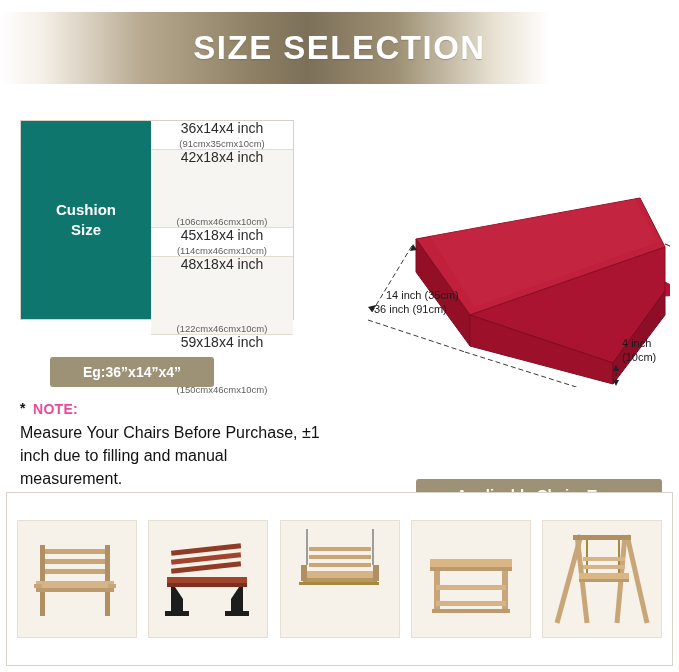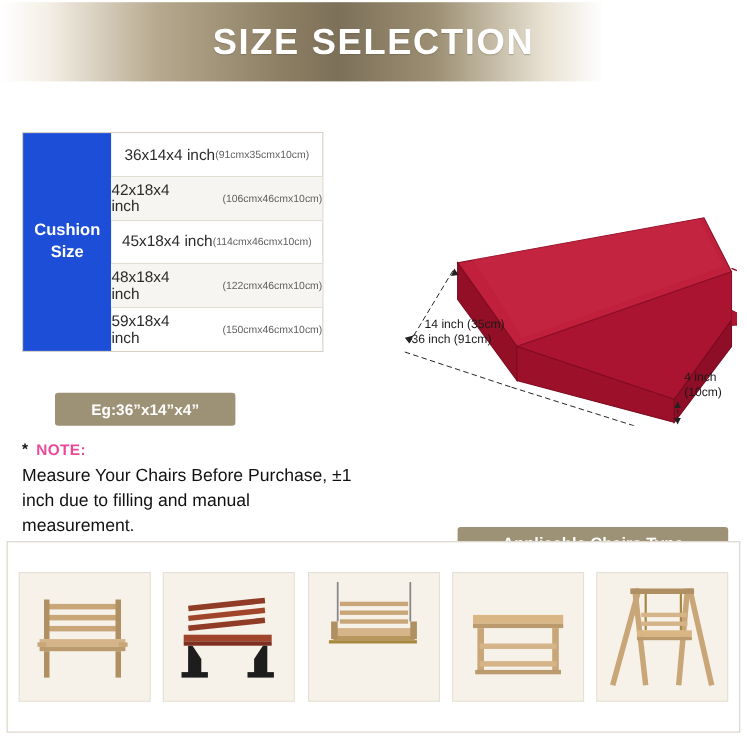--- a/index.html
+++ b/index.html
@@ -12,21 +12,21 @@
     background: #ffffff;
     font-family: "Liberation Sans", sans-serif;
     position: relative;
     overflow: hidden;
   }
 
   
   .header {
     position: absolute;
     left: 0;
-    top: 2px;
+    top: 12px;
     width: 549px;
     height: 72px;
     background: linear-gradient(90deg,#ffffff 0%, #f4efe6 8%, #b7a98f 26%, #8e8064 46%, #7d7059 56%, #9c8f73 72%, #e8e1d2 90%, #ffffff 100%);
   }
   .header-title {
     position: absolute;
     left: 0;
     top: 0;
     width: 679px;
     height: 72px;
@@ -46,42 +46,42 @@
     left: 20px;
     top: 120px;
     width: 274px;
     height: 200px;
     border: 1px solid #d8d2c6;
     box-sizing: border-box;
     display: flex;
     background: #ffffff;
   }
   .size-label-cell {
-    width: 104px;
-    background: #1d4ed8;
+    width: 130px;
+    background: #0f766e;
     color: #ffffff;
     display: flex;
     align-items: center;
     justify-content: center;
     text-align: center;
     font-size: 15px;
     font-weight: bold;
     line-height: 1.35;
     box-sizing: border-box;
   }
   .size-rows {
     flex: 1;
     display: flex;
     flex-direction: column;
   }
   .size-row {
     flex: 1;
     border-bottom: 1px solid #e2ddd2;
     display: flex;
-    flex-direction: row;
+    flex-direction: column;
     align-items: center;
     justify-content: center;
     box-sizing: border-box;
   }
   .size-row:last-child { border-bottom: none; gap: 32px; }
   .size-row.alt { background: #f7f5f1; gap: 48px; }
   .size-main {
     font-size: 14px;
     color: #2b2b2b;
     line-height: 1.1;

